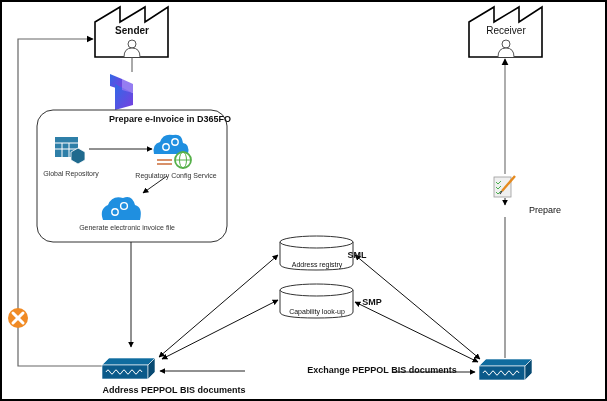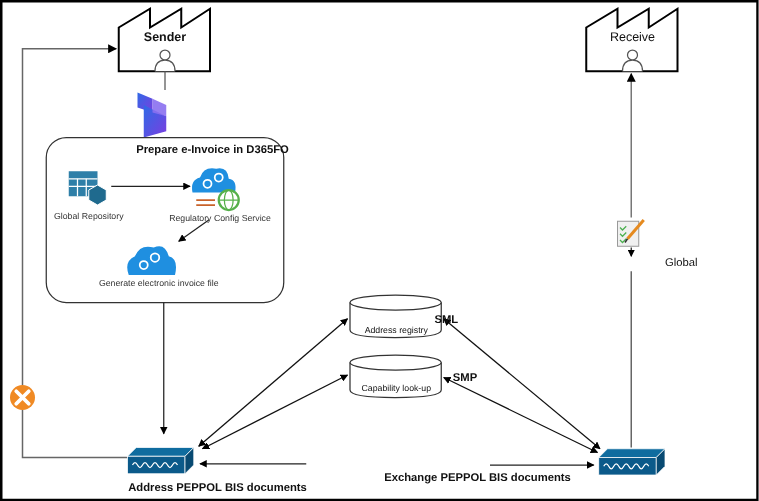--- a/index.html
+++ b/index.html
@@ -137,25 +137,25 @@
 
   <g>
     <rect x="492" y="175" width="17" height="20" fill="#f0f0f0" stroke="#999" stroke-width="0.8"></rect>
     <path d="M494,180 l2,2 l3,-3 M494,185 l2,2 l3,-3 M494,190 l2,2 l3,-3" fill="none" stroke="#4caf50" stroke-width="1"></path>
     <line x1="500" y1="189" x2="513" y2="174" stroke="#e58a1f" stroke-width="2.4"></line>
     <line x1="500" y1="189" x2="498" y2="192" stroke="#333" stroke-width="1.2"></line>
   </g>
 </svg>
 
 <div class="lbl bold t10 c" style="left:130px; top:23px;">Sender</div>
-<div class="lbl t10 c" style="left:504px; top:23px;">Receive</div>
+<div class="lbl t10 c" style="left:504px; top:23px;">Receiver</div>
 <div class="lbl bold t9 c" style="left:128px; top:112px;">Prepare e-Invoice in D365FO</div>
 <div class="lbl t7 c" style="left:69px; top:168px;">Global Repository</div>
 <div class="lbl t7 c" style="left:174px; top:170px;">Regulatory Config Service</div>
 <div class="lbl t7 c" style="left:125px; top:222px;">Generate electronic invoice file</div>
 <div class="lbl bold t9 c" style="left:315px; top:248px;">SML</div>
 <div class="lbl t7 c" style="left:315px; top:259px; color:#111;">Address registry</div>
 <div class="lbl bold t9 c" style="left:330px; top:295px;">SMP</div>
 <div class="lbl t7 c" style="left:315px; top:306px; color:#111;">Capability look-up</div>
-<div class="lbl bold t9 c" style="left:316px; top:375px;padding-left:48px;">Exchange PEPPOL BIS documents</div>
+<div class="lbl bold t9 c" style="left:316px; top:363px;padding-left:48px;">Exchange PEPPOL BIS documents</div>
 <div class="lbl bold t9 c" style="left:132px; top:383px;">Address PEPPOL BIS documents</div>
-<div class="lbl t9 c" style="left:503px; top:203px;">Global</div>
+<div class="lbl t9 c" style="left:503px; top:203px;">Prepare</div>
 </div>
 
 </body></html>

